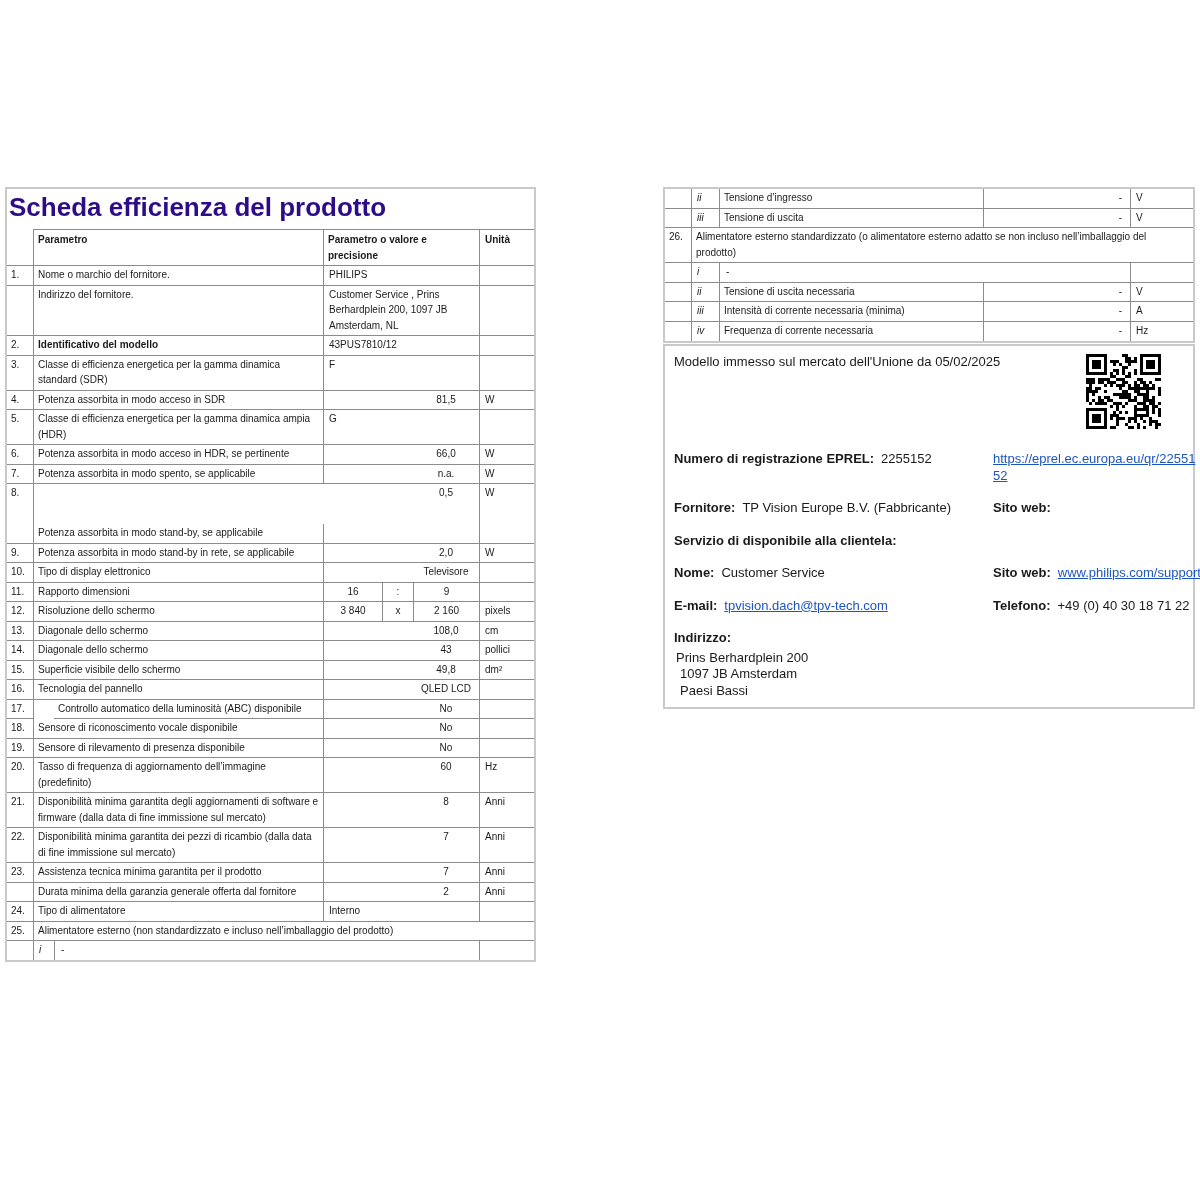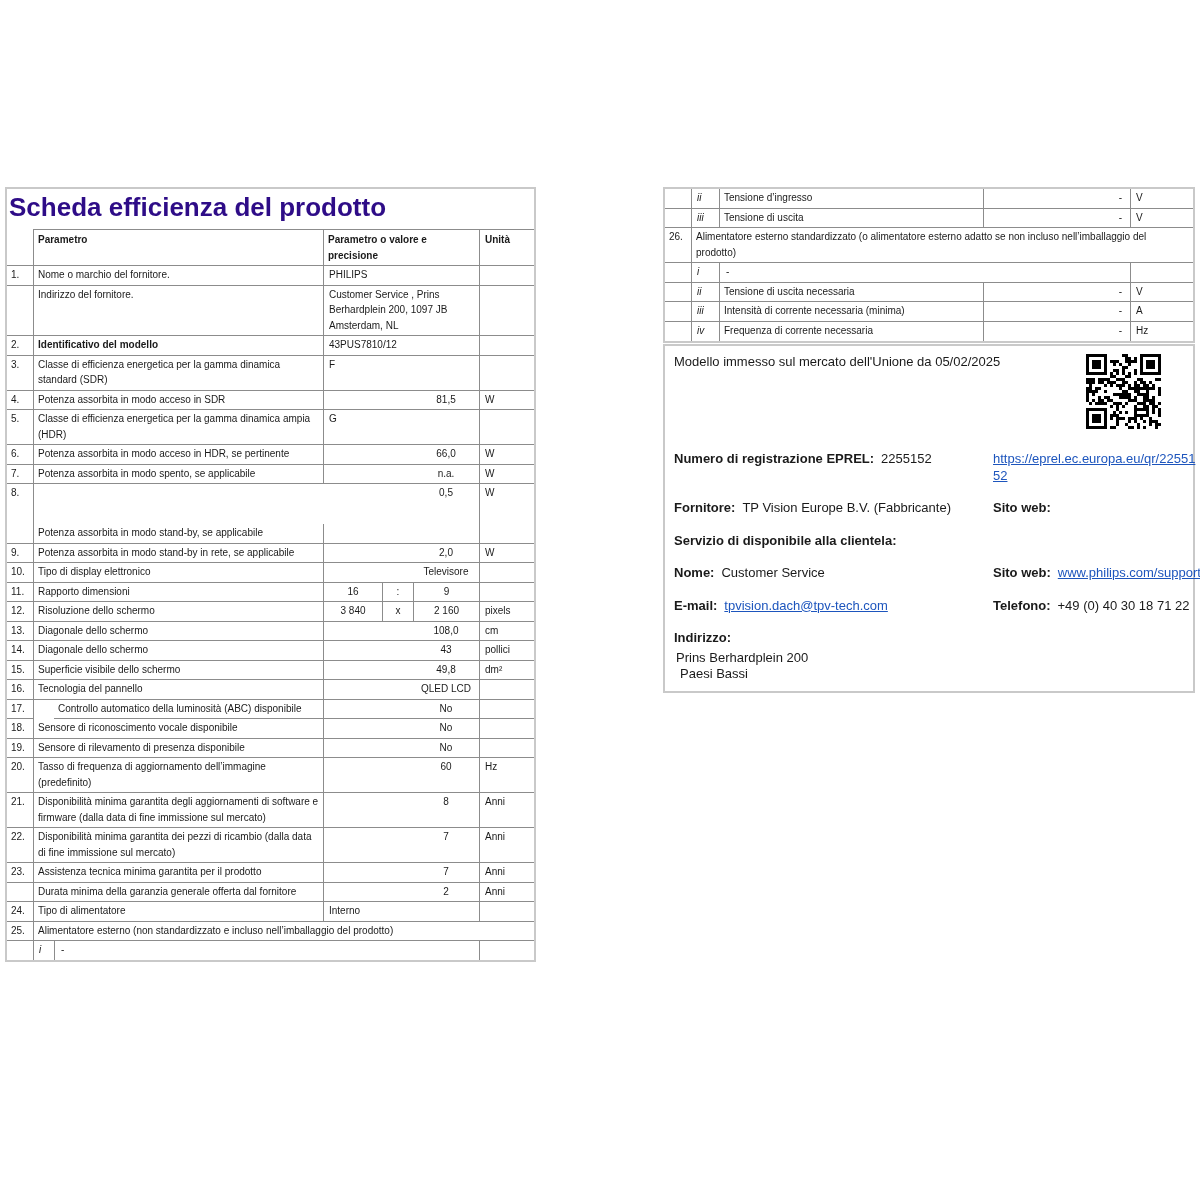--- a/index.html
+++ b/index.html
@@ -427,16 +427,17 @@
 
       <p><b>Nome:</b><span>Customer Service</span></p>
       <p><b>Sito web:</b><a href="#" class="link">www.philips.com/support</a></p>
 
       <p><b>E-mail:</b><a href="#" class="link">tpvision.dach@tpv-tech.com</a></p>
       <p><b>Telefono:</b><span>+49 (0) 40 30 18 71 22</span></p>
 
       <p class="bold" style="grid-column:1 / -1">Indirizzo:</p>
     </div>
     <p class="addr i1">Prins Berhardplein 200</p>
+    <p class="addr i2">1097 JB Amsterdam</p>
     <p class="addr i2">Paesi Bassi</p>
   </section>
 
 </div>
 
 </body></html>

